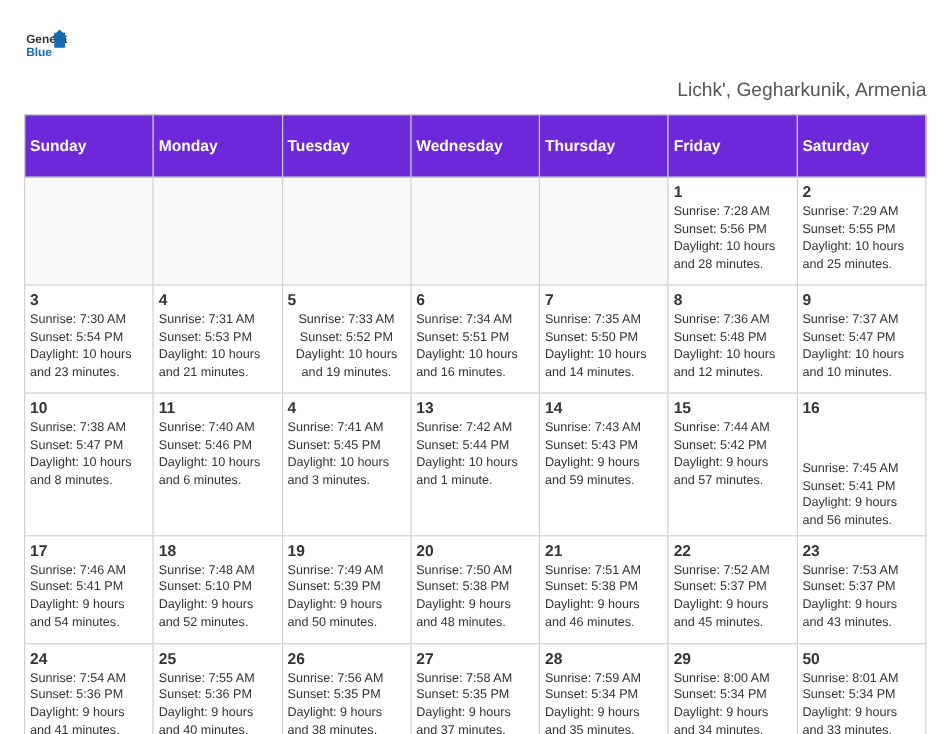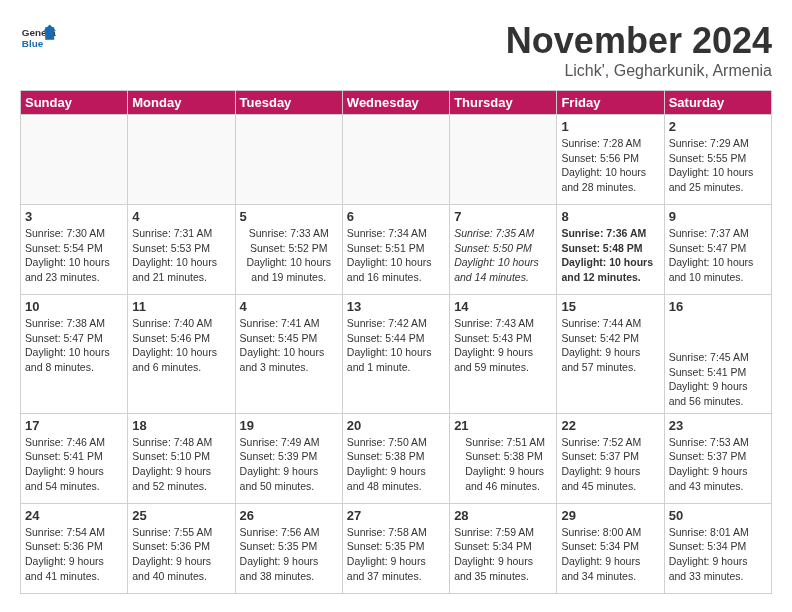--- a/index.html
+++ b/index.html
@@ -29,30 +29,31 @@
       text-align: right;
     }
     .calendar-title {
       font-size: 36px;
       font-weight: bold;
       color: #333;
     }
     .calendar-subtitle {
       font-size: 16px;
       color: #555;
+      margin-top: 47px;
     }
     table {
       width: 100%;
       border-collapse: collapse;
       table-layout: fixed;
     }
     th {
-      background-color: #be185d;
+      background-color: #6d28d9;
       color: white;
-      padding: 4px 4px;
+      padding: 18px 4px;
       font-size: 13px;
       font-weight: bold;
       text-align: left;
       border: 1px solid #ccc;
     }
     td {
       border: 1px solid #d0d0d0;
       vertical-align: top;
       padding: 4px;
       font-size: 11px;
@@ -81,21 +82,20 @@
 <div class="header-section">
   <div class="logo">
     <svg class="logo-icon" viewBox="0 0 40 40">
       <text x="2" y="18" font-size="11" font-weight="bold" fill="#333" font-family="Arial">General</text>
       <text x="2" y="30" font-size="11" font-weight="bold" fill="#1a6ab1" font-family="Arial">Blue</text>
       <polygon points="28,8 38,8 38,22 28,22" fill="#1a6ab1"></polygon>
       <polygon points="33,5 40,12 26,12" fill="#1a6ab1"></polygon>
     </svg>
   </div>
   <div class="title-section">
-    <div class="calendar-title">November 2024</div>
     <div class="calendar-subtitle">Lichk', Gegharkunik, Armenia</div>
   </div>
 </div>
 
 <table>
   <thead>
     <tr>
       <th>Sunday</th>
       <th>Monday</th>
       <th>Tuesday</th>
@@ -151,28 +151,28 @@
         </td>
         <td>
           <span class="day-number">6</span>
           <div class="day-detail" style="white-space: pre-line;">Sunrise: 7:34 AM
 Sunset: 5:51 PM
 Daylight: 10 hours
 and 16 minutes.</div>
         </td>
         <td>
           <span class="day-number">7</span>
-          <div class="day-detail" style="white-space: pre-line; font-style: italic;">Sunrise: 7:35 AM
+          <div class="day-detail" style="white-space: pre-line;">Sunrise: 7:35 AM
 Sunset: 5:50 PM
 Daylight: 10 hours
 and 14 minutes.</div>
         </td>
         <td>
           <span class="day-number">8</span>
-          <div class="day-detail" style="white-space: pre-line; font-weight: bold;">Sunrise: 7:36 AM
+          <div class="day-detail" style="white-space: pre-line;">Sunrise: 7:36 AM
 Sunset: 5:48 PM
 Daylight: 10 hours
 and 12 minutes.</div>
         </td>
         <td>
           <span class="day-number">9</span>
           <div class="day-detail" style="white-space: pre-line;">Sunrise: 7:37 AM
 Sunset: 5:47 PM
 Daylight: 10 hours
 and 10 minutes.</div>
@@ -253,21 +253,21 @@
         </td>
         <td>
           <span class="day-number">20</span>
           <div class="day-detail" style="white-space: pre-line;">Sunrise: 7:50 AM
 Sunset: 5:38 PM
 Daylight: 9 hours
 and 48 minutes.</div>
         </td>
         <td>
           <span class="day-number">21</span>
-          <div class="day-detail" style="white-space: pre-line; margin-left: 11px;">Sunrise: 7:51 AM
+          <div class="day-detail" style="white-space: pre-line;">Sunrise: 7:51 AM
 Sunset: 5:38 PM
 Daylight: 9 hours
 and 46 minutes.</div>
         </td>
         <td>
           <span class="day-number">22</span>
           <div class="day-detail" style="white-space: pre-line;">Sunrise: 7:52 AM
 Sunset: 5:37 PM
 Daylight: 9 hours
 and 45 minutes.</div>

